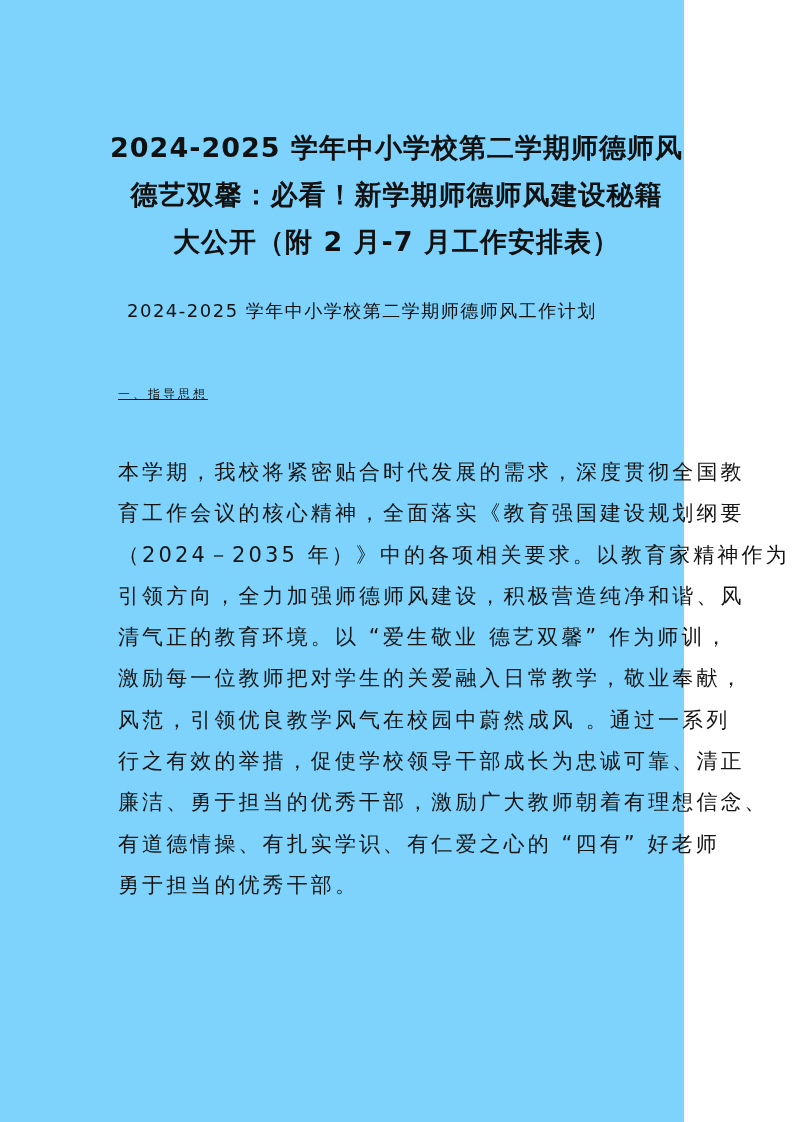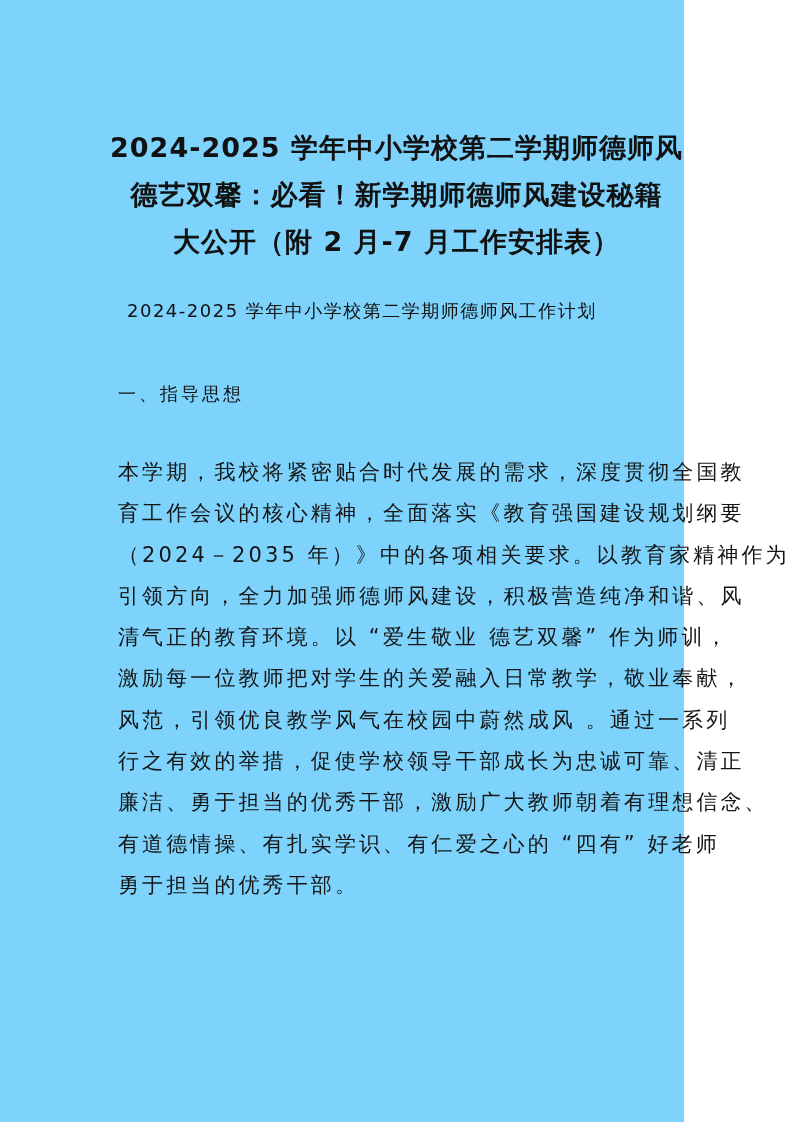--- a/index.html
+++ b/index.html
@@ -4,22 +4,22 @@
   <style>
     html, body { margin: 0; padding: 0; background: #ffffff; }
     body { width: 793px; height: 1122px; position: relative; overflow: hidden;
            font-family: "DejaVu Sans", "Liberation Sans", sans-serif; color: #111; }
     .page { position: absolute; left: 0; top: 0; width: 684px; height: 1122px; background: #7dd3fc; }
     .title { position: absolute; left: 100px; width: 593px; top: 124px; text-align: center;
              font-size: 27px; line-height: 47px; font-weight: bold; letter-spacing: 1px; }
     .title .line { display: block; white-space: nowrap; }
     .subtitle { position: absolute; left: 118px; top: 298px; font-size: 18px; line-height: 26px;
                 letter-spacing: 1.5px; white-space: nowrap; margin-left: 9px; }
-    .heading { position: absolute; left: 118px; top: 381px; font-size: 18px; line-height: 26px;
-               letter-spacing: 3px; white-space: nowrap; }
+    .heading { position: absolute; left: 118px; top: 381px; font-size: 12px; line-height: 26px;
+               letter-spacing: 3px; white-space: nowrap; text-decoration: underline; }
     .body { position: absolute; left: 118px; top: 459px; width: 560px; }
     .body .line { display: block; height: 41.3px; line-height: 26px; font-size: 21px;
                   letter-spacing: 3.1px; white-space: nowrap; color: #151515; }
   </style>
 </head>
 <body>
 
 <div class="page">
   <div class="title">
     <span class="line">2024-2025 学年中小学校第二学期师德师风</span>

